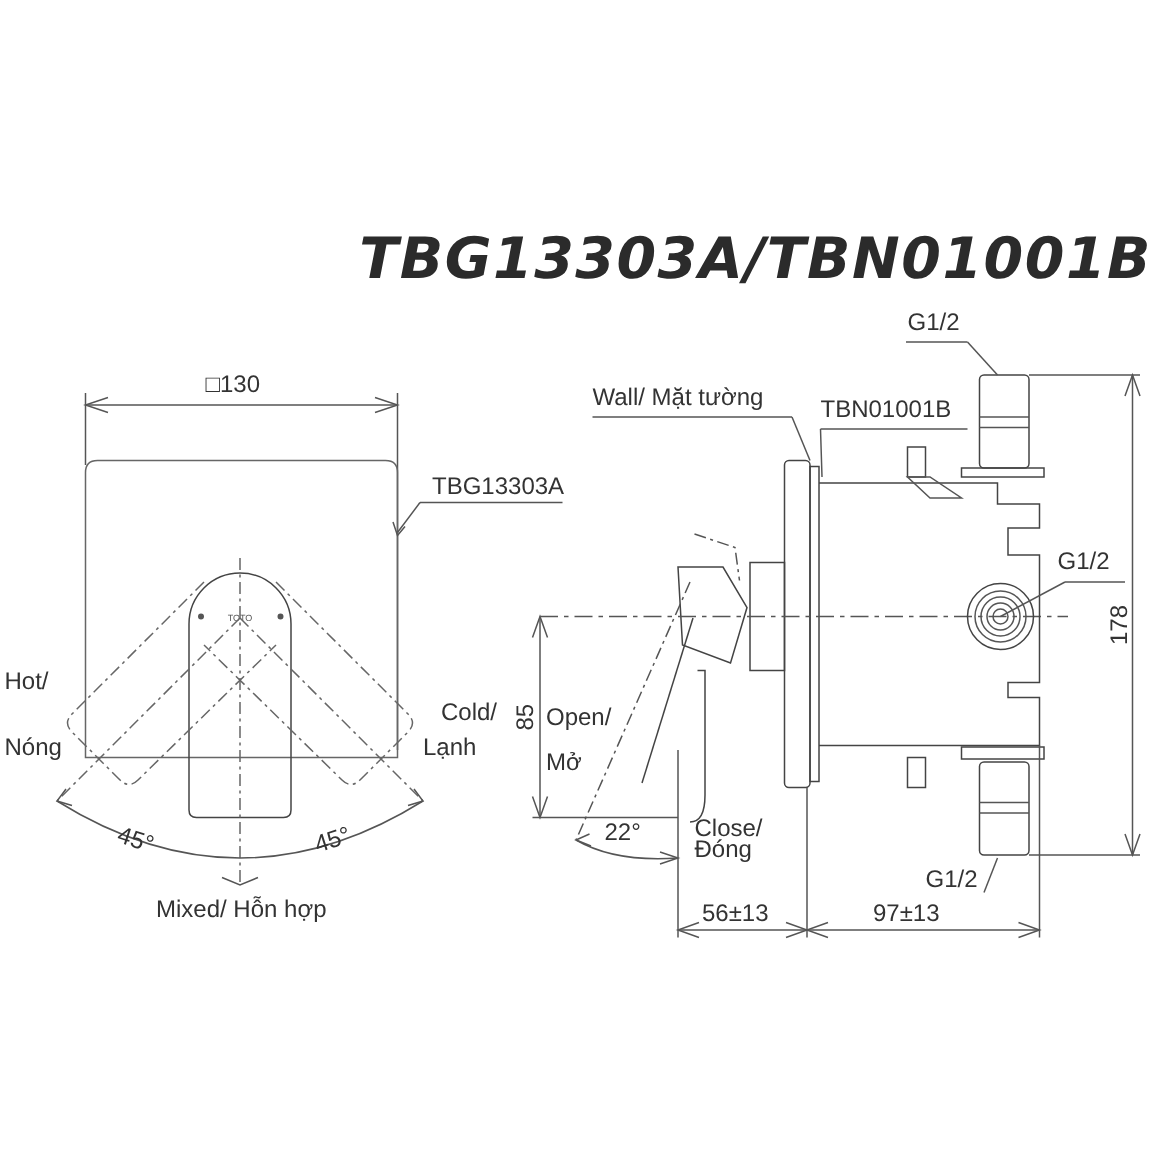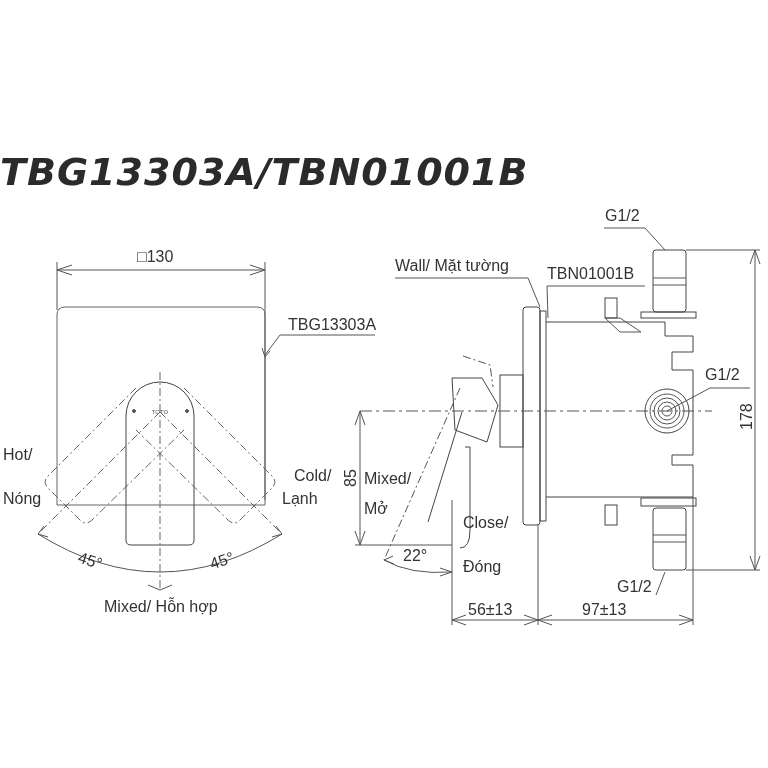--- a/index.html
+++ b/index.html
@@ -1,17 +1,17 @@
 <!DOCTYPE html>
 <html><head>
 <meta charset="utf-8">
 <style>
   html, body { margin: 0; padding: 0; background: #ffffff; }
   body { width: 768px; height: 768px; position: relative; overflow: hidden; font-family: "Liberation Sans", sans-serif; color: #333; }
-  .title { position: absolute; left: 0; width: 768px; top: 150px; text-align: left; font-family: "DejaVu Sans", sans-serif; font-weight: bold; font-style: italic; font-size: 38px; letter-spacing: 1px; color: #2b2b2b; }
+  .title { position: absolute; left: 0; width: 768px; top: 150px; text-align: right; font-family: "DejaVu Sans", sans-serif; font-weight: bold; font-style: italic; font-size: 38px; letter-spacing: 1px; color: #2b2b2b; }
   svg { position: absolute; left: 0; top: 0; }
   .lbl { position: absolute; font-family: "Liberation Sans", sans-serif; font-size: 16px; color: #333; white-space: nowrap; line-height: 1.15; }
   .rot { transform-origin: 0 0; transform: rotate(-90deg); }
 </style>
 </head>
 <body>
 
 <div class="title">TBG13303A/TBN01001B</div>
 
 <svg width="768" height="768" viewBox="0 0 768 768" fill="none" stroke="#555" stroke-width="1">
@@ -137,19 +137,19 @@
 <div class="lbl" style="left:210px;top:552px;transform:rotate(-18deg);">45°</div>
 <div class="lbl" style="left:104px;top:598px;">Mixed/ Hỗn hợp</div>
 
 <div class="lbl" style="left:395px;top:257px;">Wall/ Mặt tường</div>
 <div class="lbl" style="left:547px;top:265px;">TBN01001B</div>
 <div class="lbl" style="left:605px;top:207px;">G1/2</div>
 <div class="lbl" style="left:705px;top:366px;">G1/2</div>
 <div class="lbl" style="left:617px;top:578px;">G1/2</div>
 <div class="lbl rot" style="left:738px;top:430px;">178</div>
 <div class="lbl rot" style="left:342px;top:487px;">85</div>
-<div class="lbl" style="left:364px;top:470px;">Mixed/</div>
+<div class="lbl" style="left:364px;top:470px;">Open/</div>
 <div class="lbl" style="left:364px;top:500px;">Mở</div>
-<div class="lbl" style="left:463px;top:514px;">Close/</div>
+<div class="lbl" style="left:463px;top:544px;">Close/</div>
 <div class="lbl" style="left:463px;top:537px;margin-top:21px;">Đóng</div>
 <div class="lbl" style="left:403px;top:547px;">22°</div>
 <div class="lbl" style="left:468px;top:601px;">56±13</div>
 <div class="lbl" style="left:582px;top:601px;">97±13</div>
 
 </body></html>

